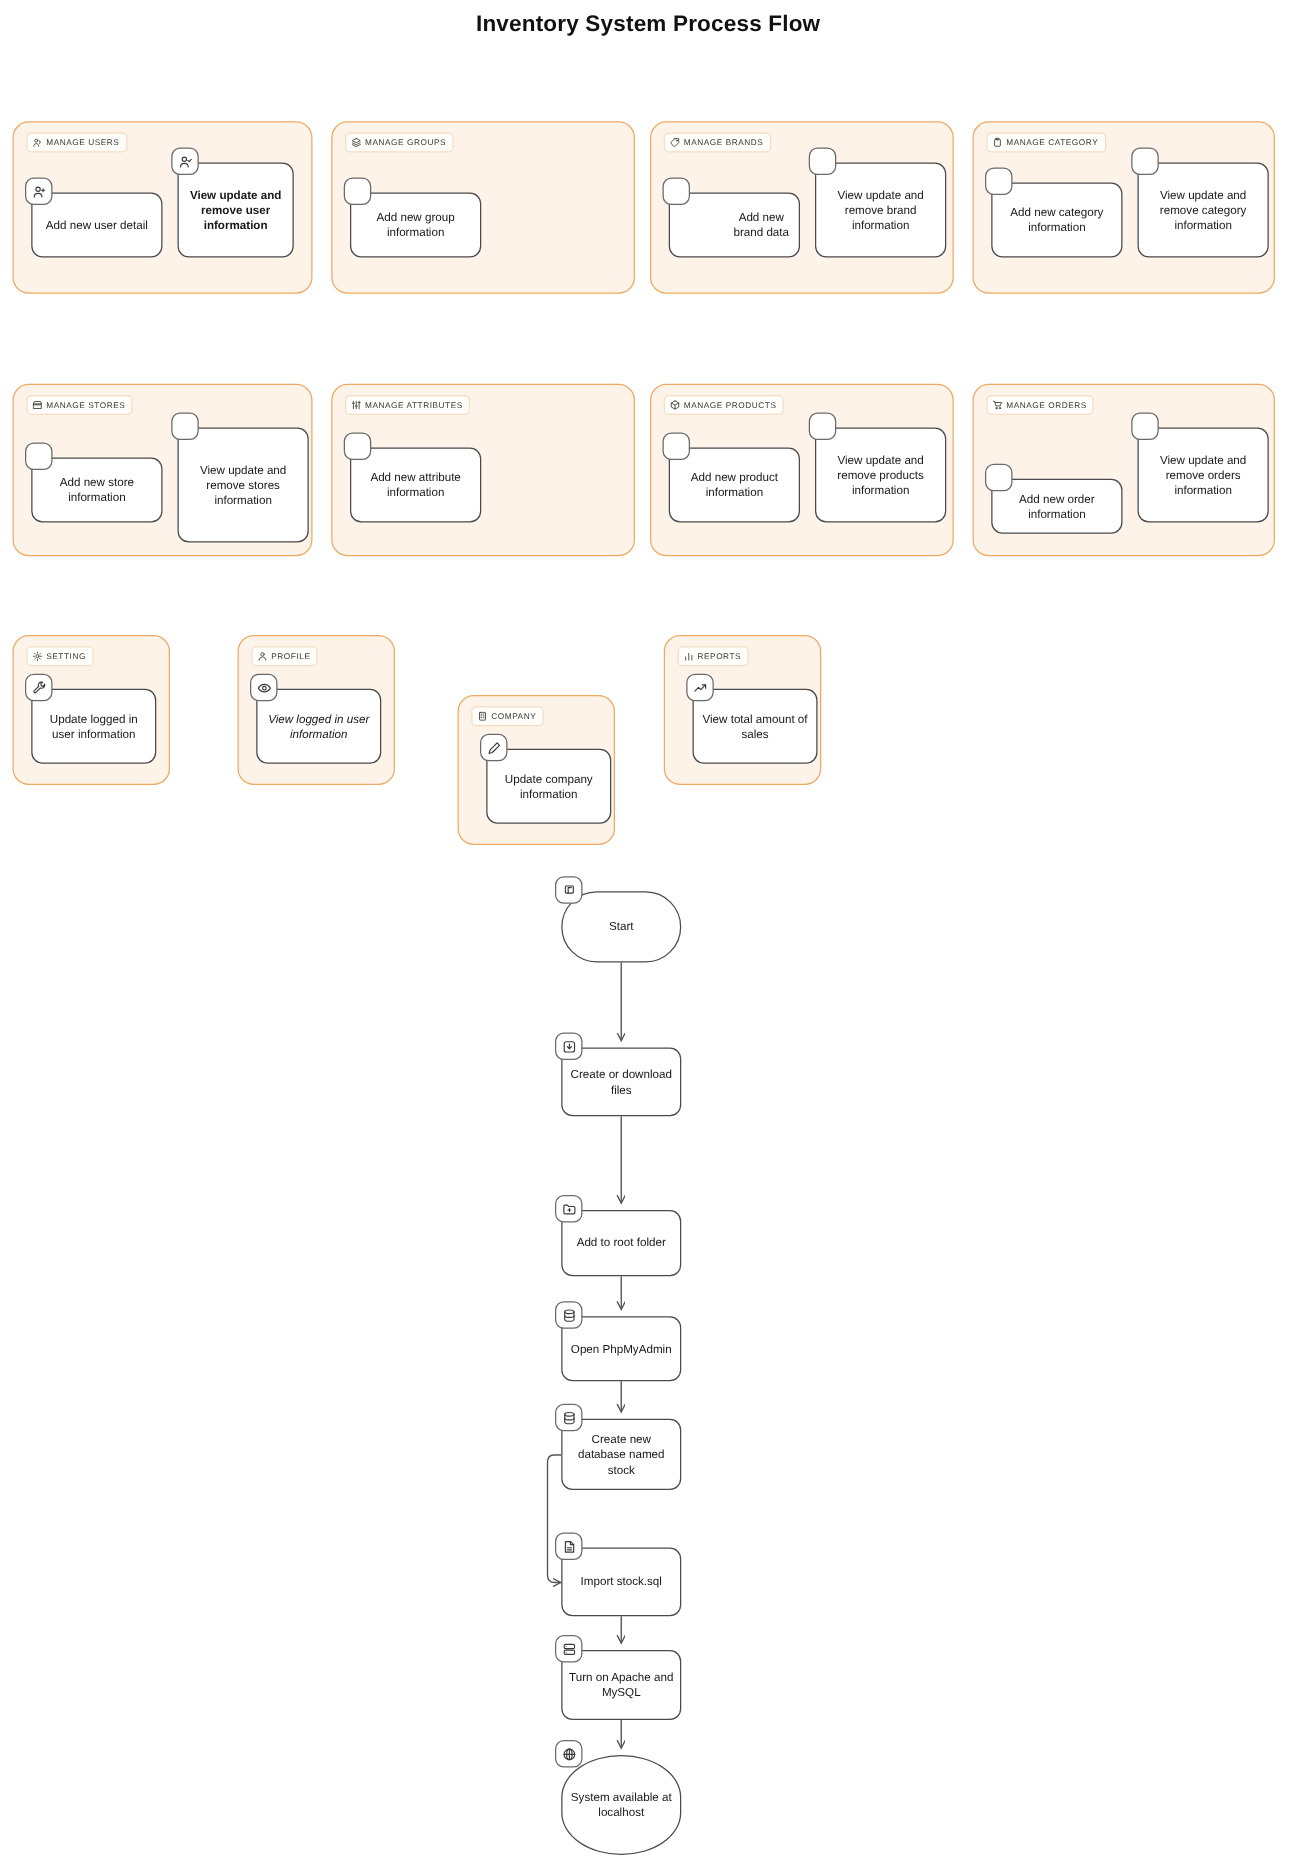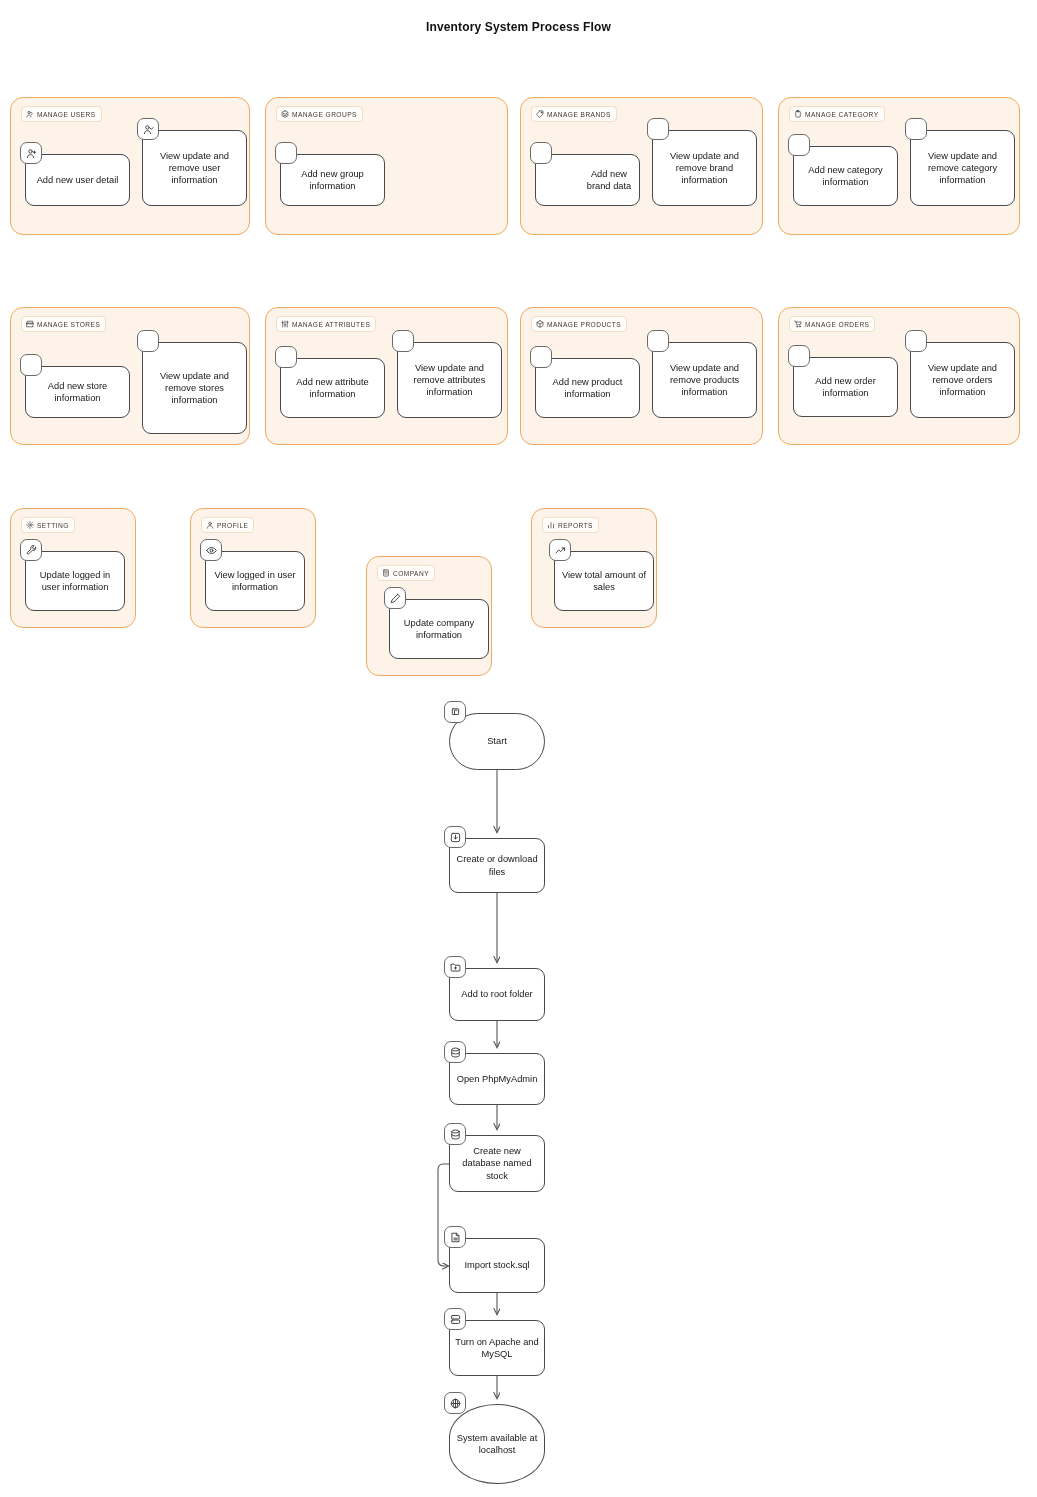--- a/index.html
+++ b/index.html
@@ -4,22 +4,22 @@
 <style>
   html,body{margin:0;padding:0;background:#ffffff;}
   body{
     width:1037px;height:1497px;position:relative;
     font-family:"Liberation Sans","DejaVu Sans",sans-serif;
     color:#1f1f1f;overflow:hidden;
   }
 
   
   .title{
-    position:absolute;top:20px;left:0;width:1037px;text-align:center;
-    font-size:12px;font-weight:bold;color:#111;letter-spacing:.15px;
+    position:absolute;top:9px;left:0;width:1037px;text-align:center;
+    font-size:18px;font-weight:bold;color:#111;letter-spacing:.15px;
   }
 
   
   .group{
     position:absolute;
     background:#fdf3e8;
     border:1.3px solid #f0a961;
     border-radius:13px;
     box-sizing:border-box;
   }
@@ -80,21 +80,21 @@
       <div class="node" style="left: 14px; top: 56px; width: 105px; height: 52px;">
         <div class="node-icon">
           <svg viewBox="0 0 16 16">
             <circle cx="6.5" cy="5" r="2.5" stroke="#3a3a3a" stroke-width="1.35" fill="none" stroke-linecap="round" stroke-linejoin="round"></circle>
             <path d="M2 14c0-2.7 2-4.3 4.5-4.3S11 11.3 11 14" stroke="#3a3a3a" stroke-width="1.35" fill="none" stroke-linecap="round" stroke-linejoin="round"></path>
             <path d="M12.3 4.4v3.4M10.6 6.1h3.4" stroke="#3a3a3a" stroke-width="1.35" fill="none" stroke-linecap="round" stroke-linejoin="round"></path>
           </svg>
         </div>
         <div class="node-label">Add new user detail</div>
       </div>
-      <div class="node" style="left: 131px; top: 32px; width: 105px; height: 76px;">
+      <div class="node" style="left: 131px; top: 32px; width: 93px; height: 76px; font-weight: bold;">
         <div class="node-icon">
           <svg viewBox="0 0 16 16">
             <circle cx="6.5" cy="5" r="2.5" stroke="#3a3a3a" stroke-width="1.35" fill="none" stroke-linecap="round" stroke-linejoin="round"></circle>
             <path d="M2 14c0-2.7 2-4.3 4.5-4.3S11 11.3 11 14" stroke="#3a3a3a" stroke-width="1.35" fill="none" stroke-linecap="round" stroke-linejoin="round"></path>
             <path d="M10.6 6.3l1.5 1.5 2.4-2.6" stroke="#3a3a3a" stroke-width="1.35" fill="none" stroke-linecap="round" stroke-linejoin="round"></path>
           </svg>
         </div>
         <div class="node-label">View update and remove user information</div>
       </div>
     </div>
@@ -179,24 +179,20 @@
             <path d="M3.4 2v12M8 2v12M12.6 2v12" stroke="#3a3a3a" stroke-width="1.35" fill="none" stroke-linecap="round" stroke-linejoin="round"></path>
             <path d="M1.6 5.2h3.6M6.2 9.6h3.6M10.8 4.2h3.6" stroke="#3a3a3a" stroke-width="1.35" fill="none" stroke-linecap="round" stroke-linejoin="round"></path>
           </svg>
         </span>
         <span>MANAGE ATTRIBUTES</span>
       </div>
       <div class="node" style="left: 14px; top: 50px; width: 105px; height: 60px;">
         <div class="node-icon blank"></div>
         <div class="node-label">Add new attribute information</div>
       </div>
-      <div class="node" style="left: 131px; top: 34px; width: 105px; height: 76px;">
-        <div class="node-icon blank"></div>
-        <div class="node-label">View update and remove attributes information</div>
-      </div>
     </div>
     <div class="group" style="left: 520px; top: 307px; width: 243px; height: 138px;">
       <div class="group-badge">
         <span>
           <svg viewBox="0 0 16 16">
             <path d="M8 1.5 14 4.8v6.4L8 14.5 2 11.2V4.8L8 1.5z" stroke="#3a3a3a" stroke-width="1.35" fill="none" stroke-linecap="round" stroke-linejoin="round"></path>
             <path d="M2 4.8 8 8.1l6-3.3M8 8.1v6.4" stroke="#3a3a3a" stroke-width="1.35" fill="none" stroke-linecap="round" stroke-linejoin="round"></path>
           </svg>
         </span>
         <span>MANAGE PRODUCTS</span>
@@ -214,21 +210,21 @@
       <div class="group-badge">
         <span>
           <svg viewBox="0 0 16 16">
             <path d="M1.4 2h2l2 7.4h7l2-5.4h-10" stroke="#3a3a3a" stroke-width="1.35" fill="none" stroke-linecap="round" stroke-linejoin="round"></path>
             <circle cx="6.3" cy="13" r="1.1" stroke="#3a3a3a" stroke-width="1.35" fill="none" stroke-linecap="round" stroke-linejoin="round"></circle>
             <circle cx="11.8" cy="13" r="1.1" stroke="#3a3a3a" stroke-width="1.35" fill="none" stroke-linecap="round" stroke-linejoin="round"></circle>
           </svg>
         </span>
         <span>MANAGE ORDERS</span>
       </div>
-      <div class="node" style="left: 14px; top: 49px; width: 105px; height: 60px;">
+      <div class="node" style="left: 14px; top: 75px; width: 105px; height: 44px;">
         <div class="node-icon blank"></div>
         <div class="node-label">Add new order information</div>
       </div>
       <div class="node" style="left: 131px; top: 34px; width: 105px; height: 76px;">
         <div class="node-icon blank"></div>
         <div class="node-label">View update and remove orders information</div>
       </div>
     </div>
     <div class="group" style="left: 10px; top: 508px; width: 126px; height: 120px;">
       <div class="group-badge">
@@ -252,21 +248,21 @@
     <div class="group" style="left: 190px; top: 508px; width: 126px; height: 120px;">
       <div class="group-badge">
         <span>
           <svg viewBox="0 0 16 16">
             <circle cx="8" cy="5" r="2.7" stroke="#3a3a3a" stroke-width="1.35" fill="none" stroke-linecap="round" stroke-linejoin="round"></circle>
             <path d="M2.6 14.2c0-3 2.4-5 5.4-5s5.4 2 5.4 5" stroke="#3a3a3a" stroke-width="1.35" fill="none" stroke-linecap="round" stroke-linejoin="round"></path>
           </svg>
         </span>
         <span>PROFILE</span>
       </div>
-      <div class="node" style="left: 14px; top: 42px; width: 100px; height: 60px;">
+      <div class="node" style="left: 14px; top: 42px; width: 100px; height: 60px; font-style: italic;">
         <div class="node-icon">
           <svg viewBox="0 0 16 16">
             <path d="M1 8s2.6-4.4 7-4.4S15 8 15 8s-2.6 4.4-7 4.4S1 8 1 8z" stroke="#3a3a3a" stroke-width="1.35" fill="none" stroke-linecap="round" stroke-linejoin="round"></path>
             <circle cx="8" cy="8" r="2.1" stroke="#3a3a3a" stroke-width="1.35" fill="none" stroke-linecap="round" stroke-linejoin="round"></circle>
           </svg>
         </div>
         <div class="node-label">View logged in user information</div>
       </div>
     </div>
     <div class="group" style="left: 366px; top: 508px; width: 126px; height: 120px; margin-top: 48px;">

